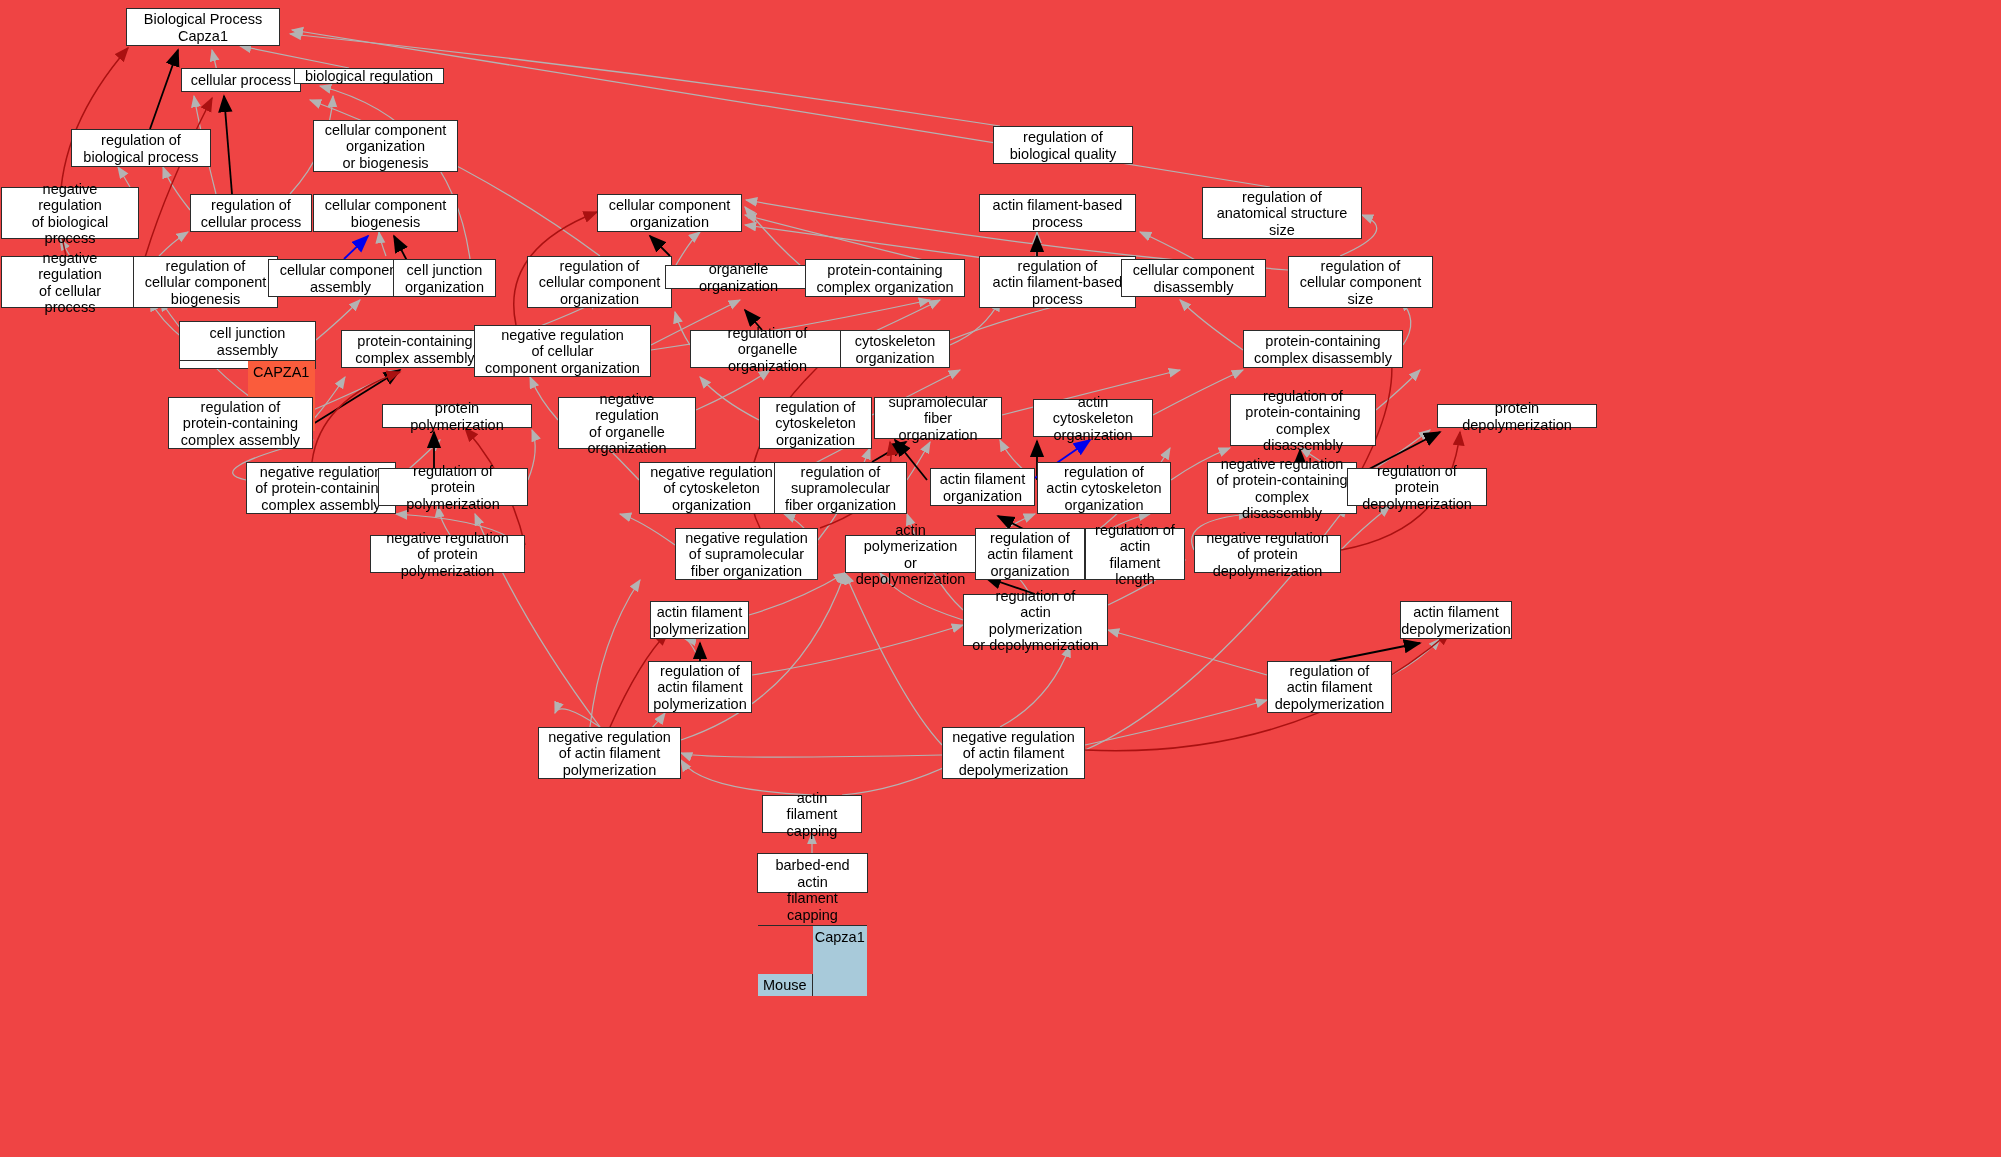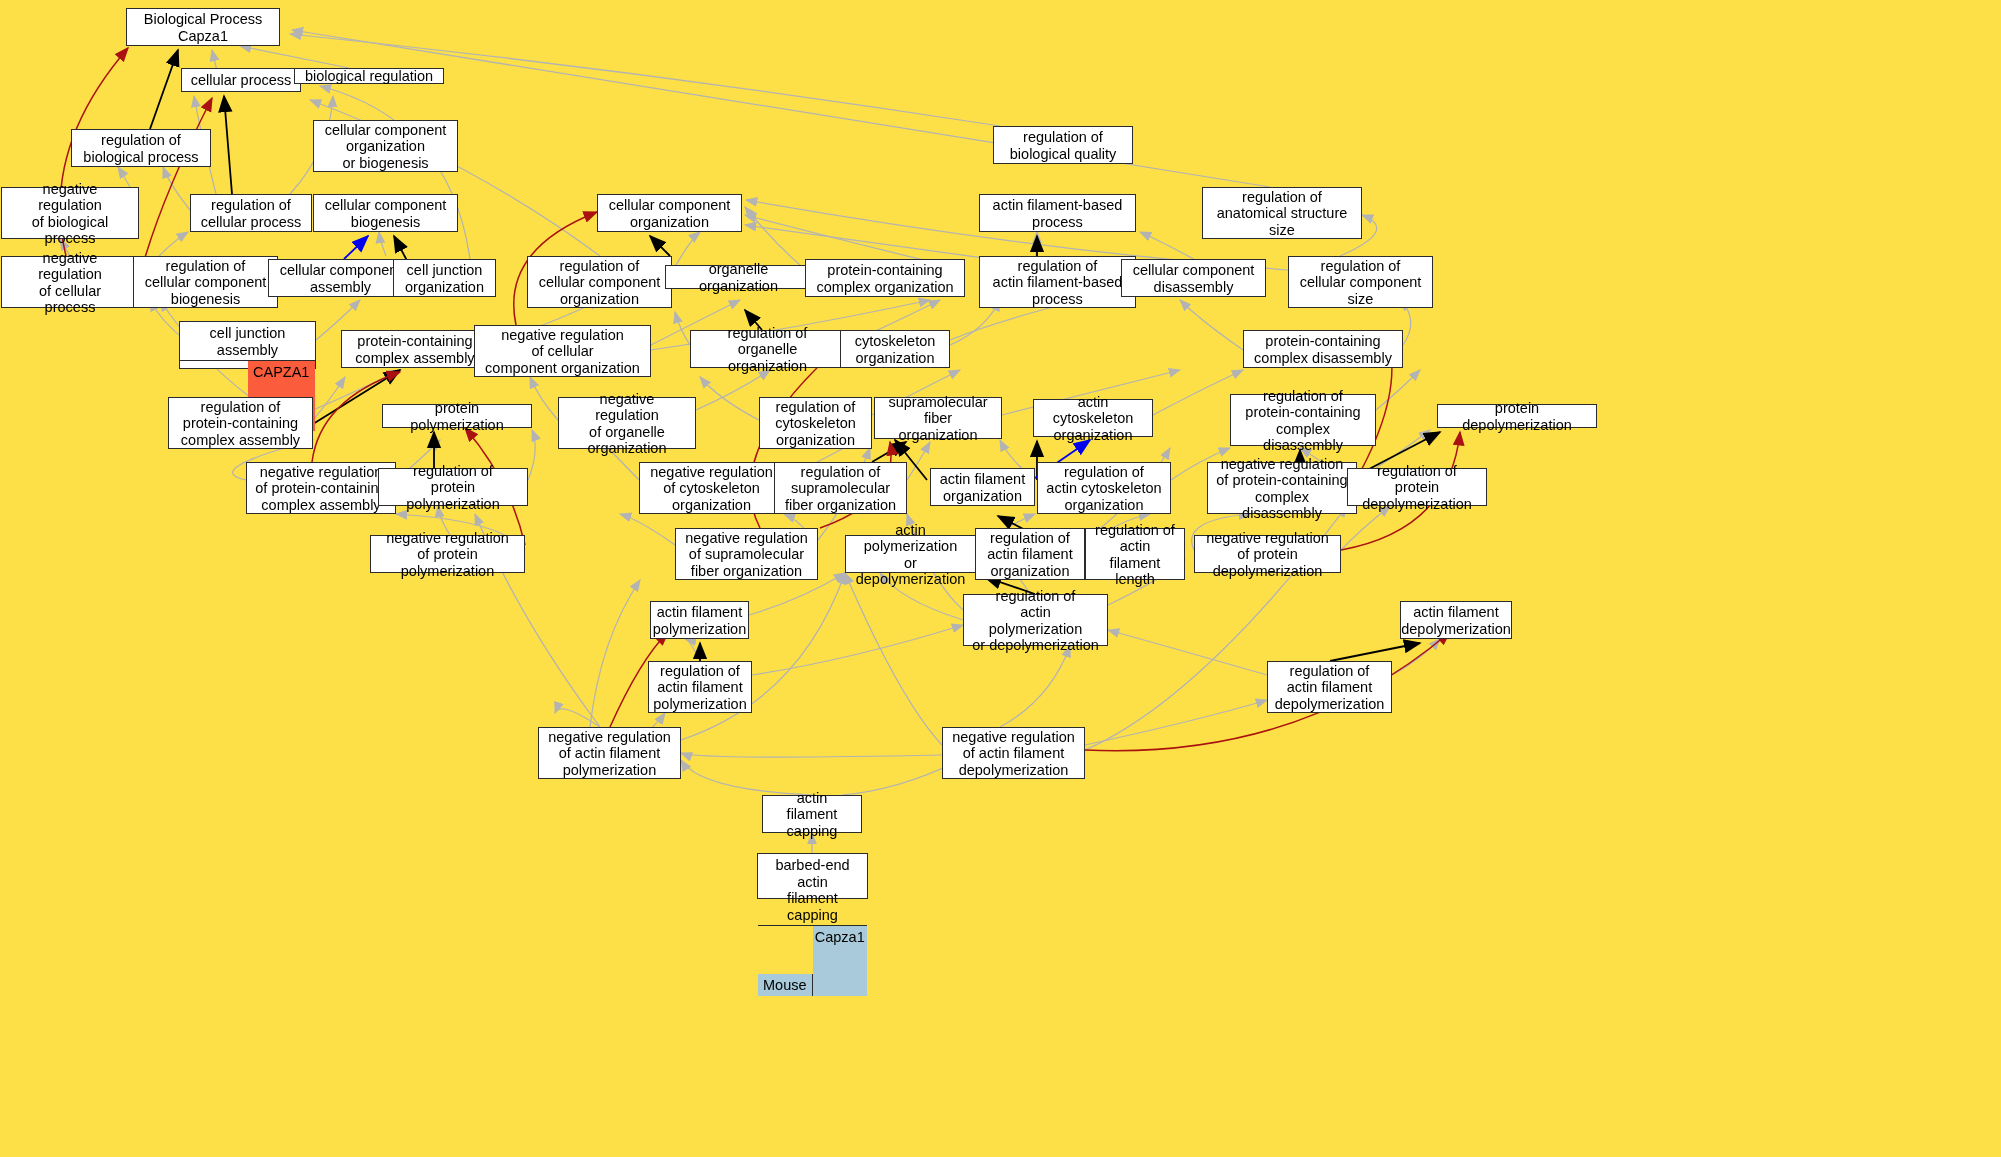--- a/index.html
+++ b/index.html
@@ -1,19 +1,19 @@
 <!DOCTYPE html>
 <html><head>
 <meta charset="utf-8">
 <style>
   html,body{margin:0;padding:0;background:#ffffff;}
   #canvas{
     position:relative;
     width:2001px;height:1157px;
-    background:#fde047;
+    background:#ef4444;
     font-family:"Liberation Sans", sans-serif;
     overflow:hidden;
   }
   #edges{position:absolute;left:0;top:0;width:2001px;height:1157px;}
   .node{
     position:absolute;
     box-sizing:border-box;
     border:1.4px solid #2b2b2b;
     background:#ffffff;
     color:#000000;
@@ -328,15 +328,15 @@
 actin filament
 depolymerization</div></div>
     <div class="node" style="left: 538px; top: 727px; width: 143px; height: 52px;"><div class="ttl">negative regulation
 of actin filament
 polymerization</div></div>
     <div class="node" style="left: 942px; top: 727px; width: 143px; height: 52px;"><div class="ttl">negative regulation
 of actin filament
 depolymerization</div></div>
     <div class="node" style="left: 762px; top: 795px; width: 100px; height: 38px;"><div class="ttl">actin filament
 capping</div></div>
-    <div class="node hasgene" style="left: 757px; top: 853px; width: 111px; height: 46px;"><div class="ttl">barbed-end actin
+    <div class="node hasgene" style="left: 757px; top: 853px; width: 111px; height: 40px;"><div class="ttl">barbed-end actin
 filament capping</div><div class="generow gene-mouse"><div class="cell">Mouse</div><div class="cell">Capza1</div></div></div>
   </div>
 
 </body></html>

